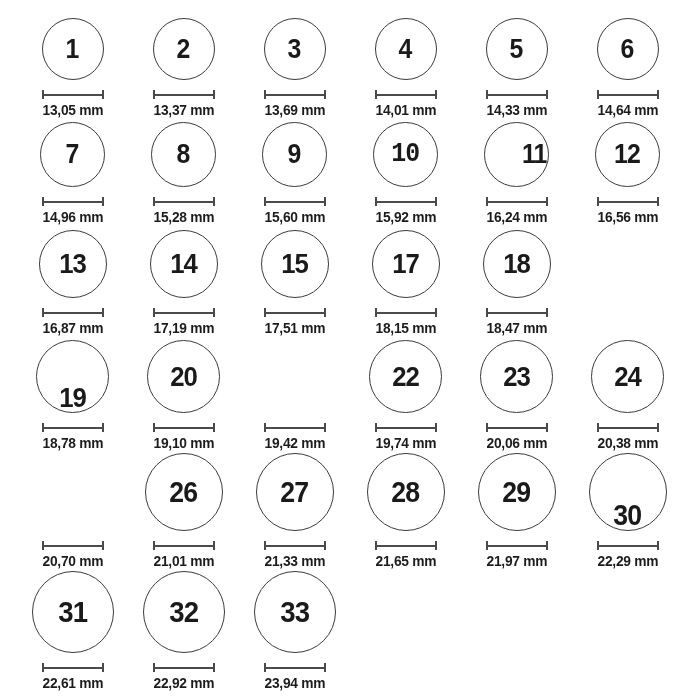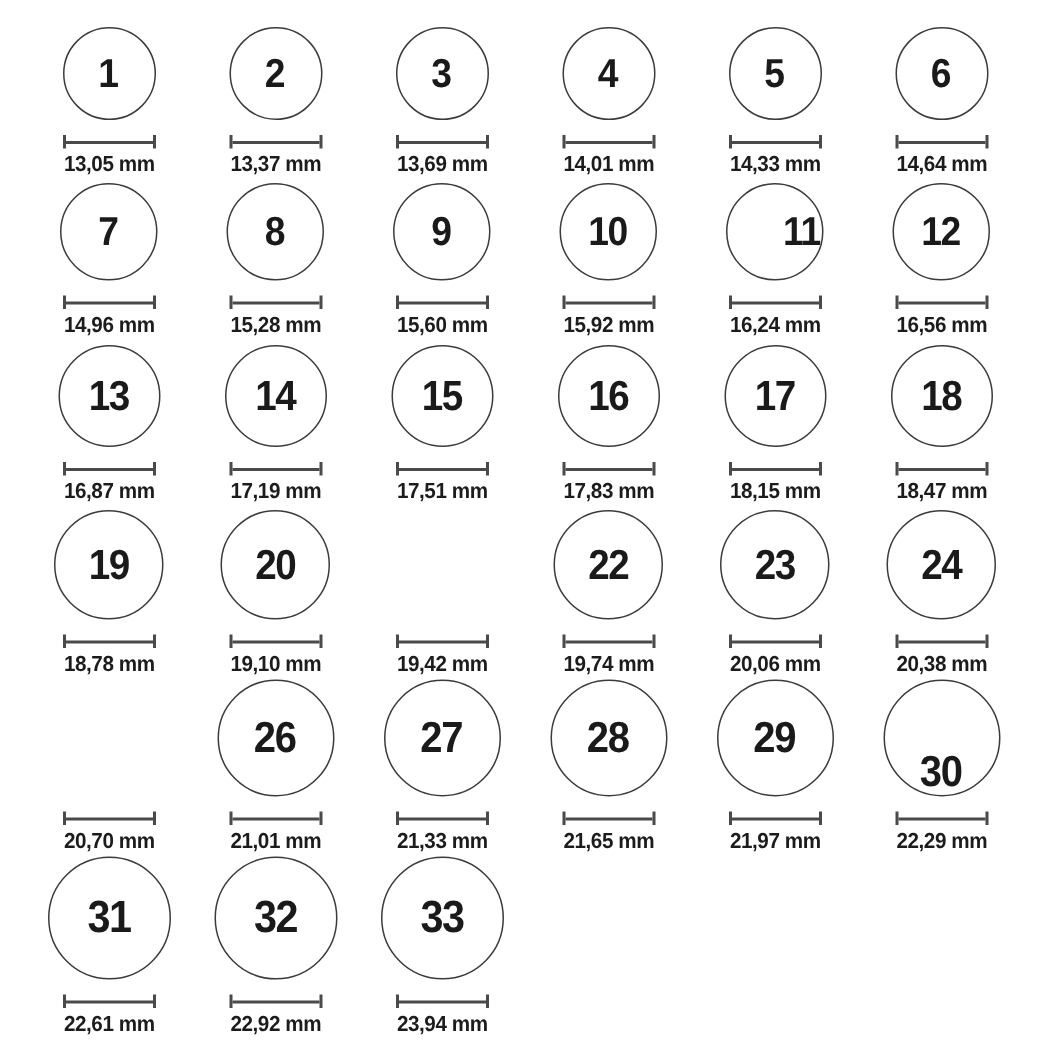--- a/index.html
+++ b/index.html
@@ -183,21 +183,21 @@
     </div>
     <div class="ruler">
       <span class="tick"></span>
       <span class="line"></span>
       <span class="tick"></span>
     </div>
     <div class="label">15,60 mm</div>
   </div>
 
   <div class="cell">
-    <div class="circle" style="width: 65px; height: 65px;">
+    <div class="circle" style="width: 65px; height: 65px; font-family: Liberation Mono, monospace;">
       <span class="num" style="font-size: 27px;">10</span>
     </div>
     <div class="ruler">
       <span class="tick"></span>
       <span class="line"></span>
       <span class="tick"></span>
     </div>
     <div class="label">15,92 mm</div>
   </div>
 
@@ -255,31 +255,20 @@
       <span class="num" style="font-size: 28px;">15</span>
     </div>
     <div class="ruler">
       <span class="tick"></span>
       <span class="line"></span>
       <span class="tick"></span>
     </div>
     <div class="label">17,51 mm</div>
   </div>
 
-  <div class="cell">
-    <div class="circle" style="width: 68px; height: 68px;">
-      <span class="num" style="font-size: 28px;">16</span>
-    </div>
-    <div class="ruler">
-      <span class="tick"></span>
-      <span class="line"></span>
-      <span class="tick"></span>
-    </div>
-    <div class="label">17,83 mm</div>
-  </div>
 
   <div class="cell">
     <div class="circle" style="width: 68px; height: 68px;">
       <span class="num" style="font-size: 28px;">17</span>
     </div>
     <div class="ruler">
       <span class="tick"></span>
       <span class="line"></span>
       <span class="tick"></span>
     </div>
@@ -293,21 +282,21 @@
     <div class="ruler">
       <span class="tick"></span>
       <span class="line"></span>
       <span class="tick"></span>
     </div>
     <div class="label">18,47 mm</div>
   </div>
 </div>
     <div class="row" style="height: 115px;">
   <div class="cell">
-    <div class="circle" style="width: 73px; height: 73px;">
+    <div class="circle" style="width: 73px; height: 73px; align-items: flex-end;">
       <span class="num" style="font-size: 28px;">19</span>
     </div>
     <div class="ruler">
       <span class="tick"></span>
       <span class="line"></span>
       <span class="tick"></span>
     </div>
     <div class="label">18,78 mm</div>
   </div>
 

